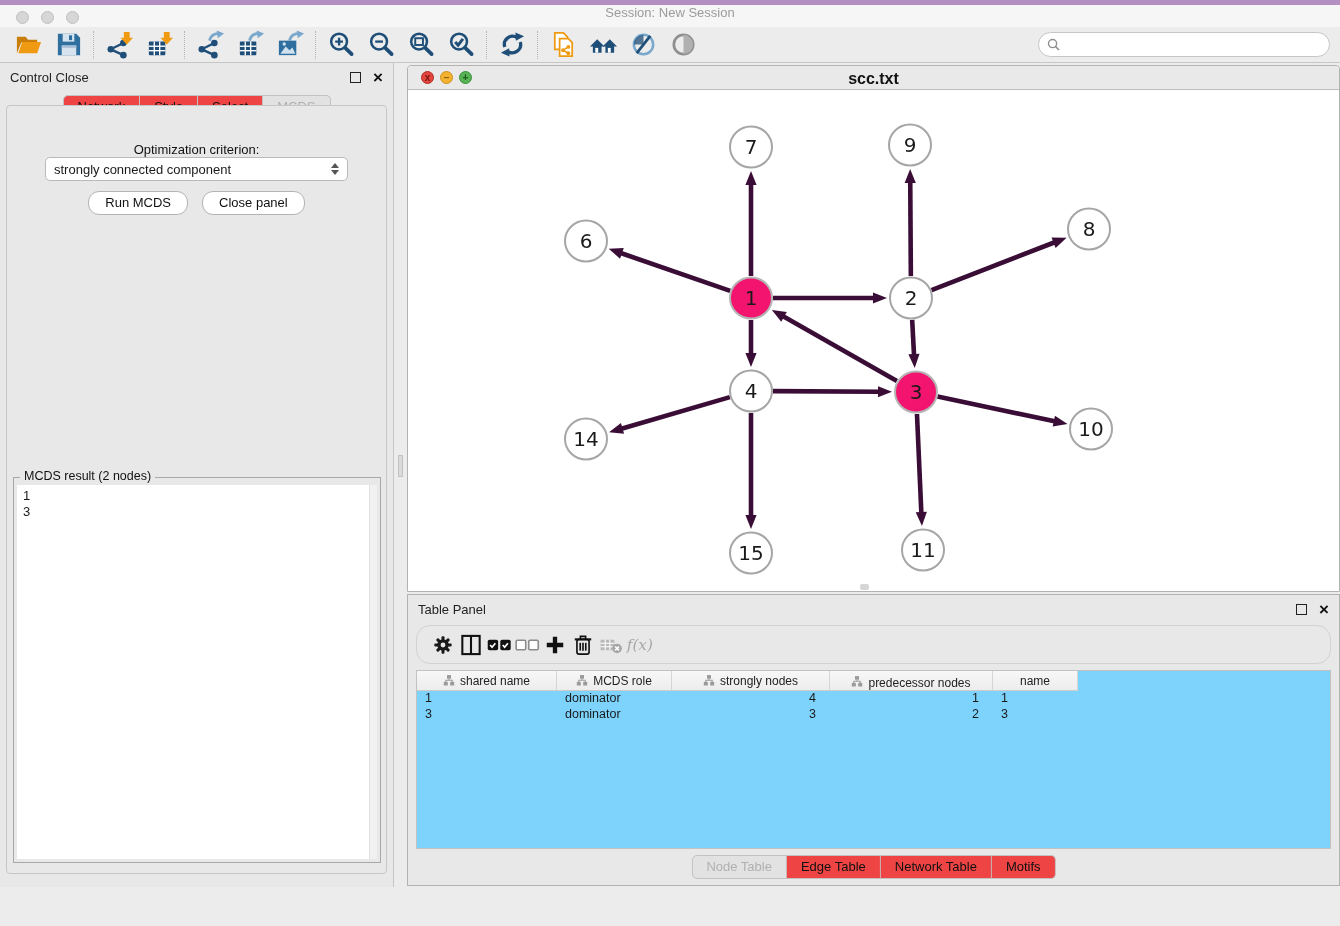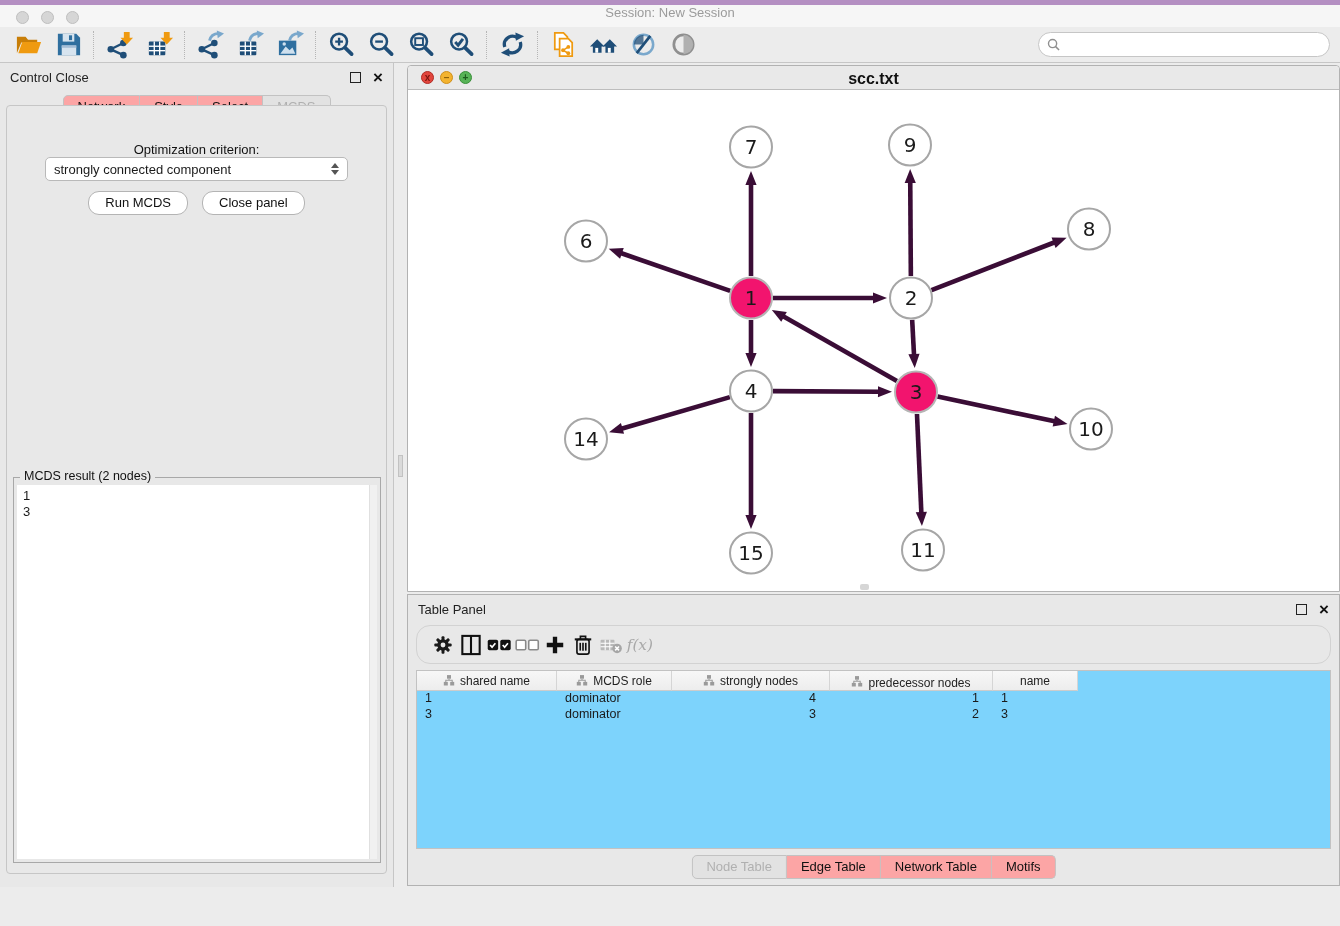--- a/index.html
+++ b/index.html
@@ -28,21 +28,21 @@
   
   .control-panel { position:absolute; left:0; top:63px; width:394px; height:824px; background:#e8e8e8;
                    border-right:1px solid #c6c6c6; }
   .panel-head { position:absolute; left:0; top:0; width:100%; height:28px; display:flex; align-items:center;
                 padding:0 10px; }
   .panel-title { font-size:13px; color:#222; }
   .panel-head .spacer { flex:1; }
   .float-icon { width:11px; height:11px; border:1.6px solid #222; margin-right:12px; background:transparent; }
   .close-x { font-size:17px; font-weight:bold; color:#111; line-height:11px; }
   .seg-tabs { position:absolute; top:32px; left:50%; transform:translateX(-50%); display:flex; }
-  .seg-tab { padding:3px 14px 4px; background:#fca5a5; border:1px solid #c2c2c2; border-left:none;
+  .seg-tab { padding:3px 14px 4px; background:#ef4444; border:1px solid #c2c2c2; border-left:none;
              font-size:13px; color:#111; white-space:nowrap; }
   .seg-tab:first-child { border-left:1px solid #c2c2c2; border-radius:5px 0 0 5px; }
   .seg-tab:last-child { border-radius:0 5px 5px 0; }
   .seg-tab.active { background:#e2e2e2; color:#b0b0b0; }
   .cp-content { position:absolute; left:6px; right:6px; top:42px; bottom:13px;
                 border:1px solid #c6c6c6; border-radius:4px; background:#e8e8e8; }
   .opt-label { position:absolute; top:36px; width:100%; text-align:center; color:#111; }
   .dropdown { position:absolute; left:38px; right:38px; top:51px; height:24px; background:#fff;
               border:1px solid #b9b9b9; border-radius:5px; display:flex; align-items:center; padding:0 8px; }
   .dropdown .val { flex:1; font-size:13px; }

